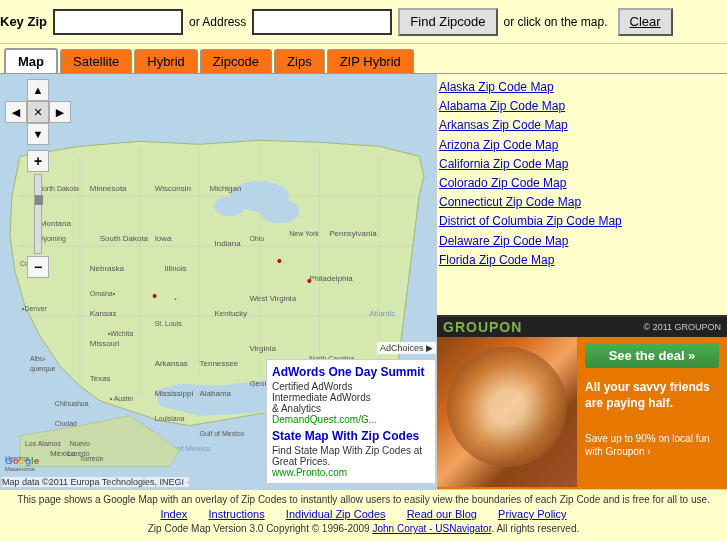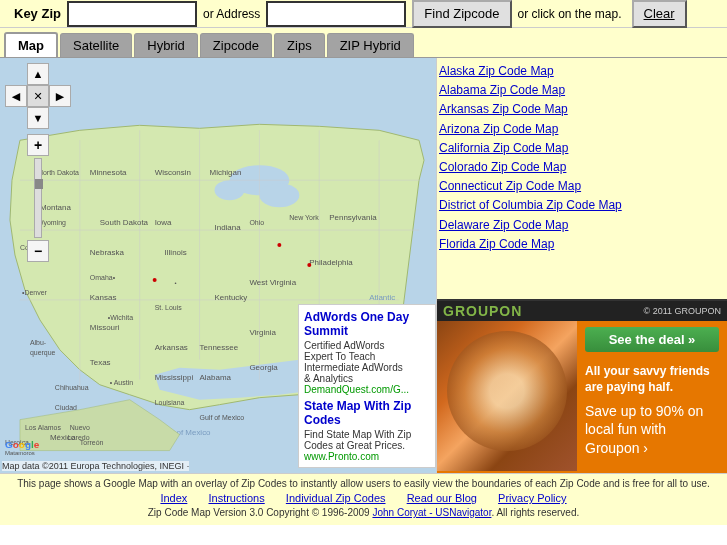--- a/index.html
+++ b/index.html
@@ -11,23 +11,23 @@
       background: #fff;
       overflow: hidden;
     }
 
     
     #header {
       display: flex;
       align-items: center;
       background: #ffffcc;
       border-bottom: 1px solid #ccc;
-      padding: 6px 14px;
+      padding: 6px 0;
       gap: 6px;
-      height: 28px;
+      height: 44px;
     }
     #header label {
       font-weight: bold;
       font-size: 13px;
       white-space: nowrap;
     }
     #header input[type="text"] {
       border: 2px solid #333;
       padding: 3px 5px;
       font-size: 13px;
@@ -60,21 +60,21 @@
       align-items: flex-end;
       background: #ffffcc;
       border-bottom: 1px solid #999;
       padding-left: 4px;
       height: 30px;
     }
     .map-tab {
       padding: 4px 12px;
       border: 1px solid #999;
       border-bottom: none;
-      background: #a3a3a3;
+      background: #f97316;
       cursor: pointer;
       font-size: 13px;
       margin-right: 2px;
       border-radius: 3px 3px 0 0;
     }
     .map-tab.active {
       background: #fff;
       font-weight: bold;
       border: 2px solid #999;
       border-bottom: none;
@@ -173,21 +173,21 @@
       color: #333;
       padding: 1px 3px;
       cursor: pointer;
     }
 
     
     #map-ad-popup {
       position: absolute;
       bottom: 5px;
       right: 0;
-      width: 138px;
+      width: 170px;
       background: #fff;
       border: 1px solid #ccc;
       font-size: 11px;
       padding: 5px;
     }
     #map-ad-popup .ad-title { font-weight: bold; color: #0000cc; font-size: 12px; margin-bottom: 2px; }
     #map-ad-popup .ad-sub { font-size: 10px; color: #333; }
     #map-ad-popup .ad-link { color: #009900; font-size: 10px; }
 
     
@@ -299,23 +299,23 @@
       margin-bottom: 8px;
     }
     #groupon-tagline {
       font-size: 12px;
       font-weight: bold;
       color: #fff;
       line-height: 1.3;
       margin-top: 4px;
     }
     #groupon-sub {
-      font-size: 14px;
+      font-size: 10px;
       color: #fff;
-      margin-top: 7px;
+      margin-top: 21px;
       line-height: 1.3;
     }
 
     
     #footer {
       background: #ffffcc;
       border-top: 1px solid #ccc;
       text-align: center;
       font-size: 10px;
       color: #333;
@@ -485,21 +485,20 @@
     </div>
 
     
     <div id="adchoices">AdChoices ▶</div>
 
     
     <div id="map-ad-popup">
       <div class="ad-title">AdWords One Day Summit</div>
       <div class="ad-sub">
         <div>Certified AdWords</div>
-        <div>Expert To Teach</div>
         <div>Intermediate AdWords</div>
         <div>&amp; Analytics</div>
       </div>
       <div class="ad-link">DemandQuest.com/G...</div>
       <div class="ad-title" style="margin-top:4px;">State Map With Zip Codes</div>
       <div class="ad-sub">Find State Map With Zip Codes at Great Prices.</div>
       <div class="ad-link">www.Pronto.com</div>
     </div>
 
     

